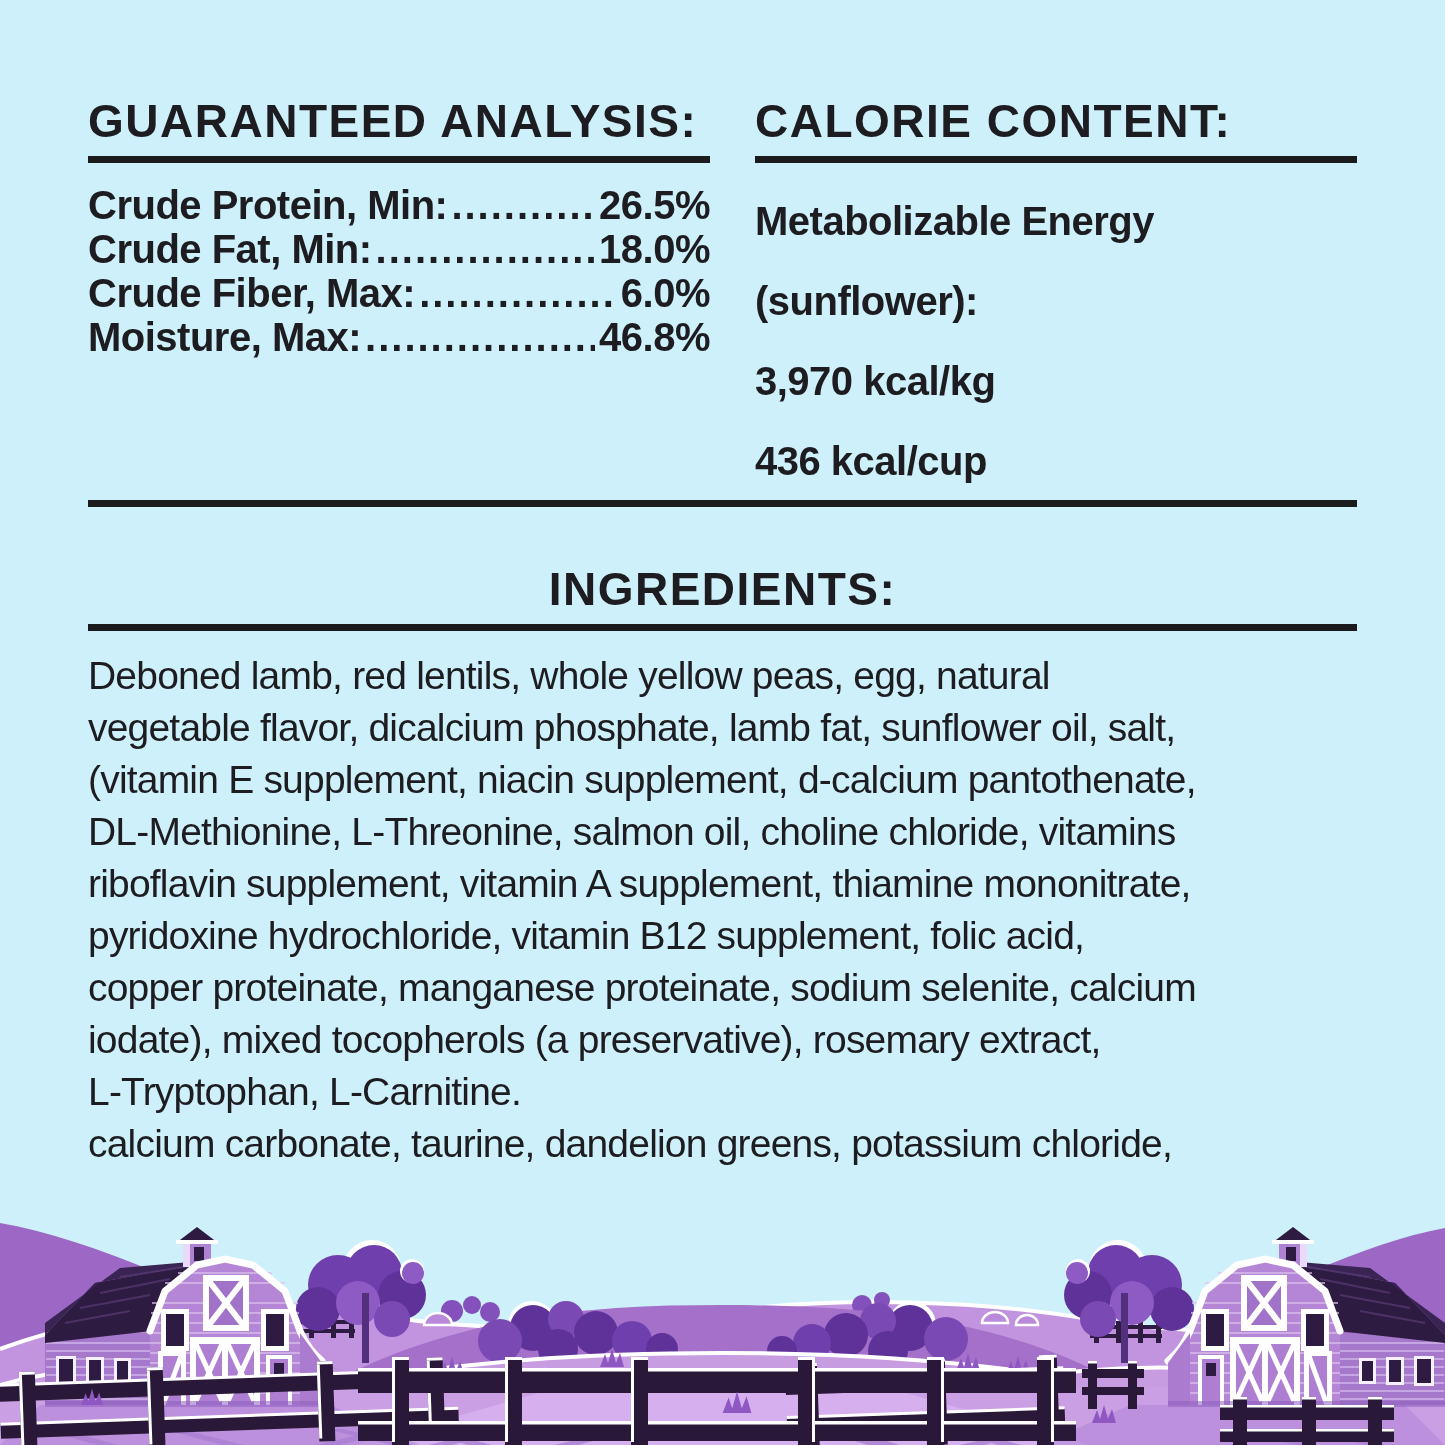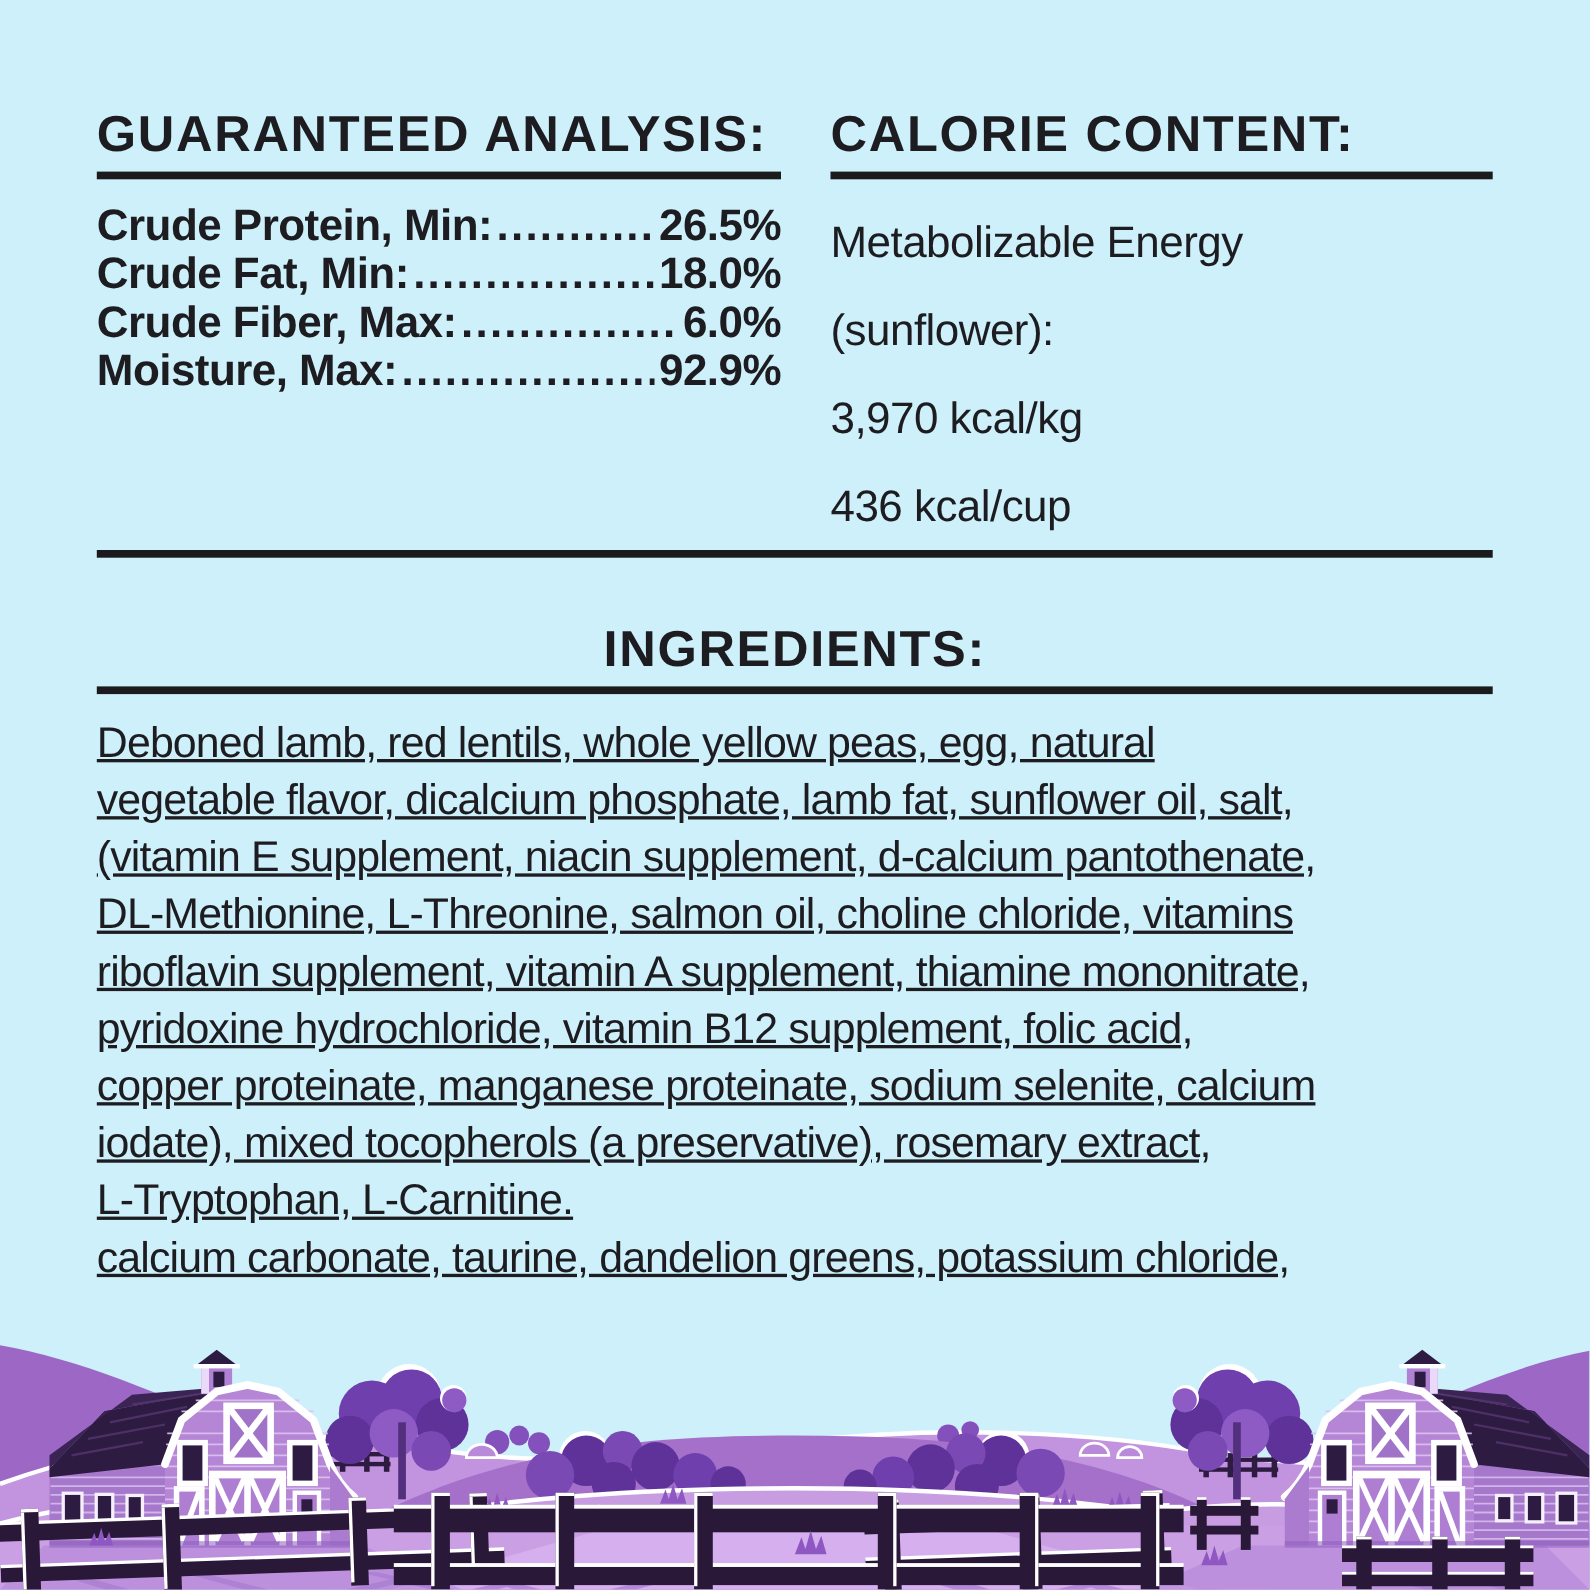--- a/index.html
+++ b/index.html
@@ -44,41 +44,40 @@
     flex:1 1 auto;
     overflow:hidden;
     white-space:nowrap;
     margin:0 4px;
     letter-spacing:2px;
   }
   .ga-value{flex:0 0 auto;}
   .cc-lines{margin-top:20px;}
   .cc-line{
     font-size:40px;
-    font-weight:normal;
+    font-weight:bold;
     letter-spacing:-0.5px;
     line-height:44px;
     white-space:nowrap;
     margin-top:36px;
   }
   .full-rule{
     height:7px;
     background:#1b1a1d;
     margin-top:17px;
   }
   .ingredients-section{margin-top:57px;}
   .ing-lines{margin-top:19px;}
   .ing-line{
     font-size:39px;
     font-weight:normal;
     letter-spacing:-0.8px;
     line-height:52px;
     white-space:nowrap;
     color:#1d1c20;
-    text-decoration:underline;
   }
   .farm{
     position:absolute;
     left:0;bottom:0;
     width:1445px;height:272px;
     display:block;
   }
 </style>
 </head>
 <body>
@@ -100,21 +99,21 @@
           <span class="ga-value">18.0%</span>
         </div>
         <div class="ga-row">
           <span class="ga-label">Crude Fiber, Max:</span>
           <span class="ga-dots">............................................................</span>
           <span class="ga-value">6.0%</span>
         </div>
         <div class="ga-row">
           <span class="ga-label">Moisture, Max:</span>
           <span class="ga-dots">............................................................</span>
-          <span class="ga-value">92.9%</span>
+          <span class="ga-value">46.8%</span>
         </div>
       </div>
     </div>
 
     <div class="col-right">
       <h2 class="section-heading">CALORIE CONTENT:</h2>
       <div class="cc-lines">
         <div class="cc-line">Metabolizable Energy</div>
         <div class="cc-line">(sunflower):</div>
         <div class="cc-line">3,970 kcal/kg</div>

